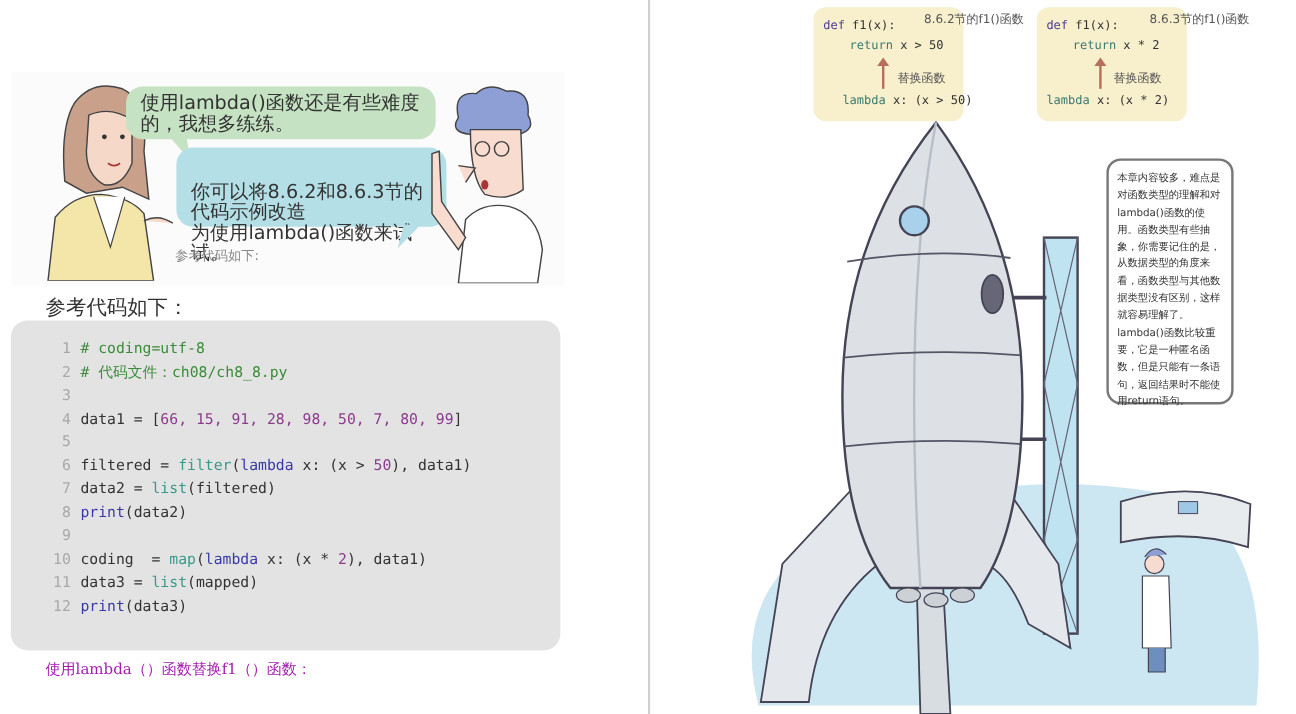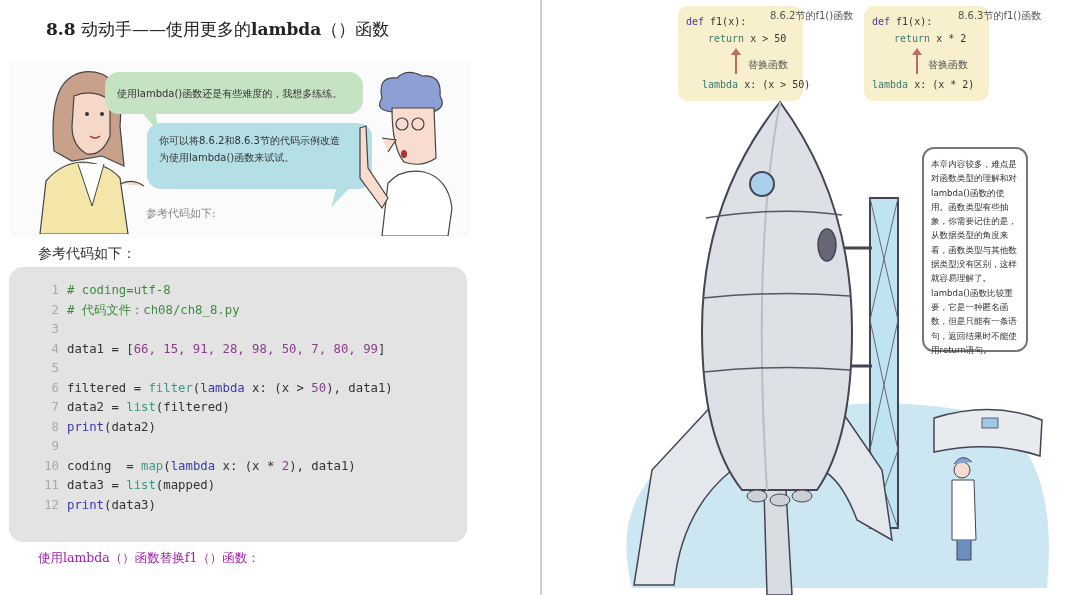--- a/index.html
+++ b/index.html
@@ -5,31 +5,31 @@
   * { box-sizing: border-box; margin: 0; padding: 0; }
   html, body { width: 1080px; height: 595px; overflow: hidden; background: #ffffff; }
   body { position: relative; font-family: "DejaVu Sans", sans-serif; color: #222; }
 
   
   .left-page { position: absolute; left: 0; top: 0; width: 540px; height: 595px; background: #fff; }
   .section-title { position: absolute; left: 46px; top: 18px; font-family: "DejaVu Serif", serif; font-size: 17px; color: #222; white-space: nowrap; }
   .section-title b { font-weight: bold; }
 
   .comic { position: absolute; left: 10px; top: 60px; width: 460px; height: 178px; background: #fbfbfb; }
-  .bubble { position: absolute; border-radius: 14px; font-size: 10px; line-height: 17px; color: #333; padding: 3px 12px; }
+  .bubble { position: absolute; border-radius: 14px; font-size: 16px; line-height: 17px; color: #333; padding: 22px 12px; }
   .bubble-green { left: 95px; top: 12px; width: 258px; height: 42px; background: #c5e2c2; display:flex; align-items:center; }
   .bubble-green::after { content:""; position:absolute; left: 40px; bottom: -18px; border-left: 10px solid transparent; border-right: 4px solid transparent; border-top: 20px solid #c5e2c2; transform: skewX(20deg); }
   .bubble-blue { left: 137px; top: 63px; width: 225px; height: 66px; background: #b4dfe6; }
   .bubble-blue::after { content:""; position:absolute; right: 26px; bottom: -18px; border-left: 4px solid transparent; border-right: 10px solid transparent; border-top: 20px solid #b4dfe6; transform: skewX(-25deg); }
   .comic-caption { position: absolute; left: 136px; top: 146px; font-size: 11px; color: #888; }
 
   .woman { position: absolute; left: 22px; top: 6px; width: 115px; height: 168px; }
   .man { position: absolute; left: 342px; top: 8px; width: 108px; height: 168px; }
 
-  .ref-label { position: absolute; left: 38px; top: 245px; font-family: "DejaVu Serif", serif; font-size: 14px; color: #333; }
+  .ref-label { position: absolute; left: 38px; top: 245px; font-family: "DejaVu Serif", serif; font-size: 17px; color: #333; }
 
   .code-box { position: absolute; left: 9px; top: 267px; width: 458px; height: 275px; background: #e3e3e3; border-radius: 14px; }
   .code-lines { position: absolute; left: 30px; top: 14px; font-family: "DejaVu Sans Mono", monospace; font-size: 12.3px; }
   .code-line { height: 19.5px; line-height: 19.5px; white-space: pre; color: #333; display: flex; }
   .ln { display: inline-block; width: 20px; text-align: right; color: #a8a8a8; margin-right: 8px; }
   .c-comment { color: #3c8c3c; }
   .c-num { color: #8c3c8c; }
   .c-fn { color: #3a9a8a; }
   .c-kw { color: #3a3aa8; }
 
@@ -43,32 +43,29 @@
   .def-card .line { position: absolute; white-space: pre; }
   .def-card .kw { color: #4b3a90; }
   .def-card .kw2 { color: #3a7a70; }
   .card1 { left: 136px; top: 6px; width: 125px; height: 95px; }
   .card2 { left: 322px; top: 6px; width: 125px; height: 95px; }
   .annot { position: absolute; font-size: 10px; color: #555; white-space: nowrap; }
   .repl-label { position: absolute; font-size: 10px; color: #555; }
   .arrow-up { position: absolute; width: 2px; height: 22px; background: #b76e5a; }
   .arrow-up::before { content:""; position:absolute; left:-4px; top:-4px; border-left:5px solid transparent; border-right:5px solid transparent; border-bottom:7px solid #b76e5a; }
 
-  .note-box { position: absolute; left: 380px; top: 132px; width: 106px; height: 205px; border: 2px solid #777; border-radius: 12px; background: #fff; padding: 8px 7px; font-size: 8.6px; line-height: 14.3px; color: #333; margin-top: 15px; }
+  .note-box { position: absolute; left: 380px; top: 132px; width: 106px; height: 205px; border: 2px solid #777; border-radius: 12px; background: #fff; padding: 8px 7px; font-size: 8.6px; line-height: 14.3px; color: #333; }
 
   .scene { position: absolute; left: 0; top: 0; width: 538px; height: 595px; }
   .watermark { position: absolute; left: 278px; top: 526px; font-size: 31px; color: #ffffff; letter-spacing: 1px; text-shadow: 1px 1px 2px rgba(0,0,0,0.35); white-space: nowrap; }
 </style>
 </head>
 <body>
 
 <div class="left-page">
-  <div class="section-title">
-    <b>8.8</b><span> 动动手——使用更多的</span><b>lambda</b><span>（）函数</span>
-  </div>
 
   <div class="comic">
 
     <svg class="woman" viewBox="0 0 115 168">
       <path d="M30 20 Q45 0 70 8 Q92 18 88 60 L92 100 L70 90 L40 95 L22 85 Q18 40 30 20Z" fill="#c9a08a" stroke="#444" stroke-width="1.2"></path>
       <path d="M42 30 Q60 22 78 34 L78 70 Q70 90 55 88 Q40 80 40 60Z" fill="#f6d8c8" stroke="#444" stroke-width="1.2"></path>
       <circle cx="55" cy="48" r="2" fill="#333"></circle>
         <circle cx="70" cy="48" r="2" fill="#333"></circle>
       <path d="M58 70 Q63 74 68 70" stroke="#a33" stroke-width="1.5" fill="none"></path>
       <path d="M8 168 L14 115 Q30 96 52 96 Q76 98 88 112 L96 168Z" fill="#f3e6a8" stroke="#444" stroke-width="1.2"></path>

